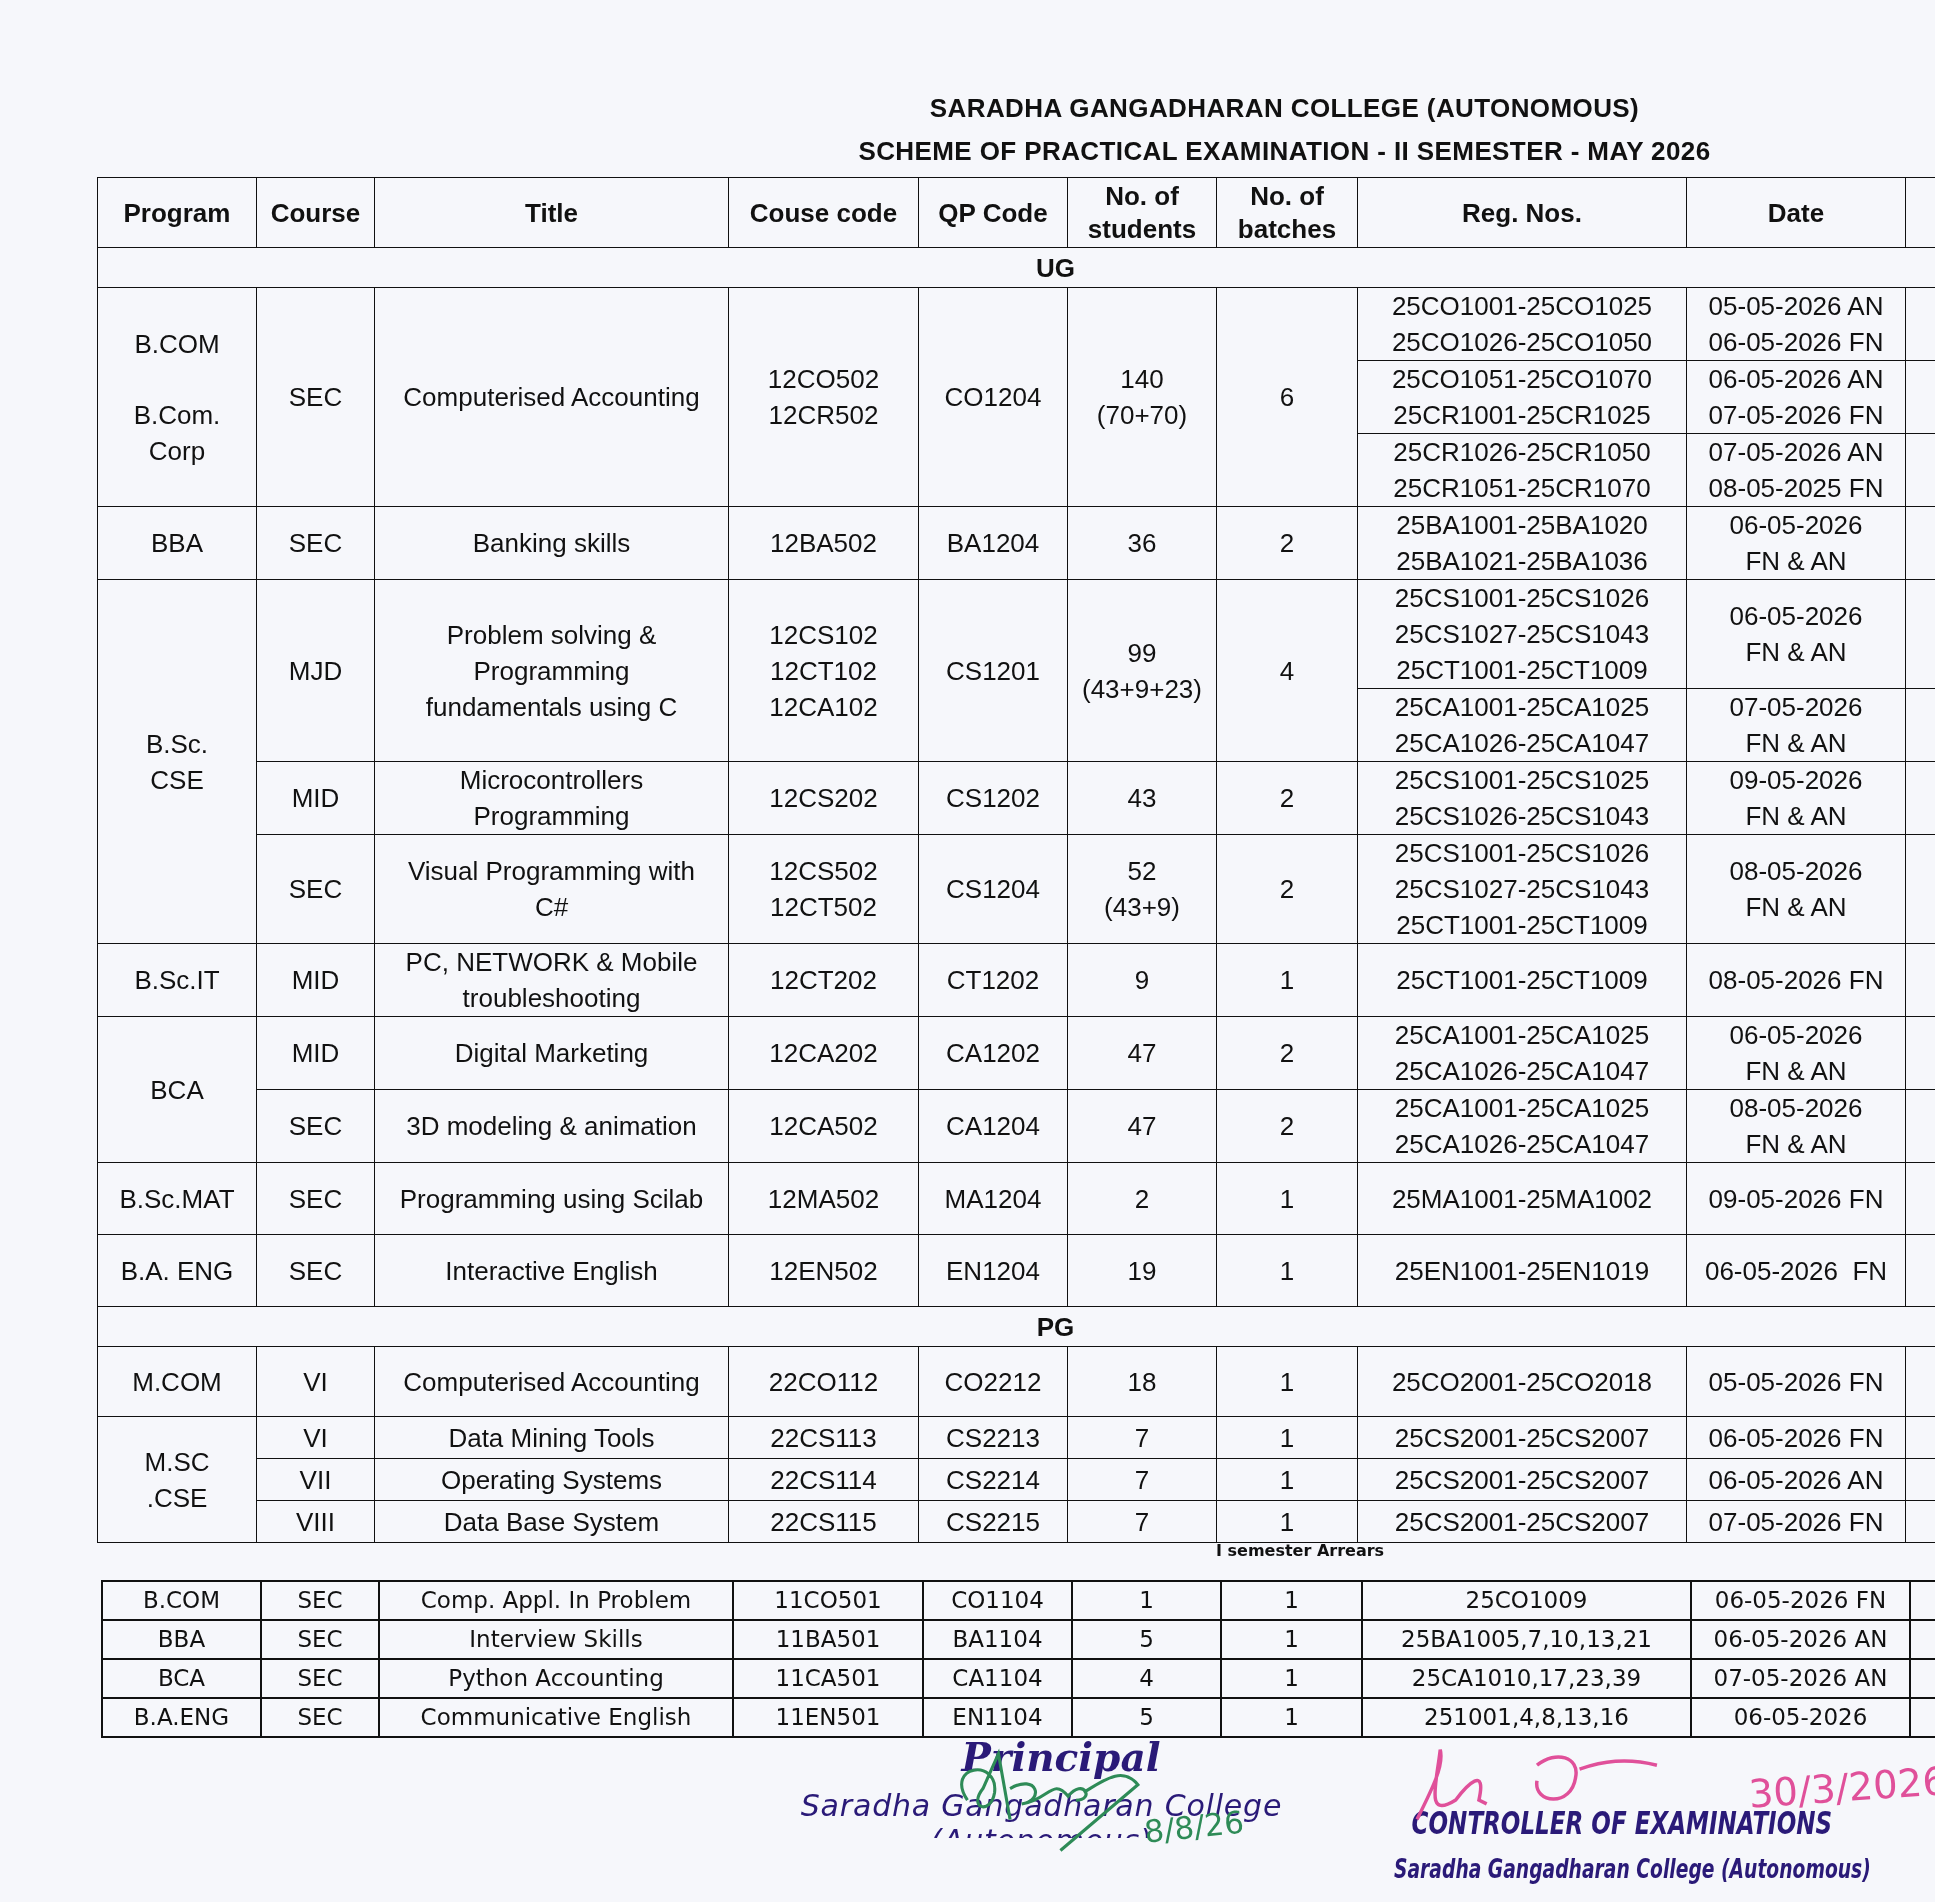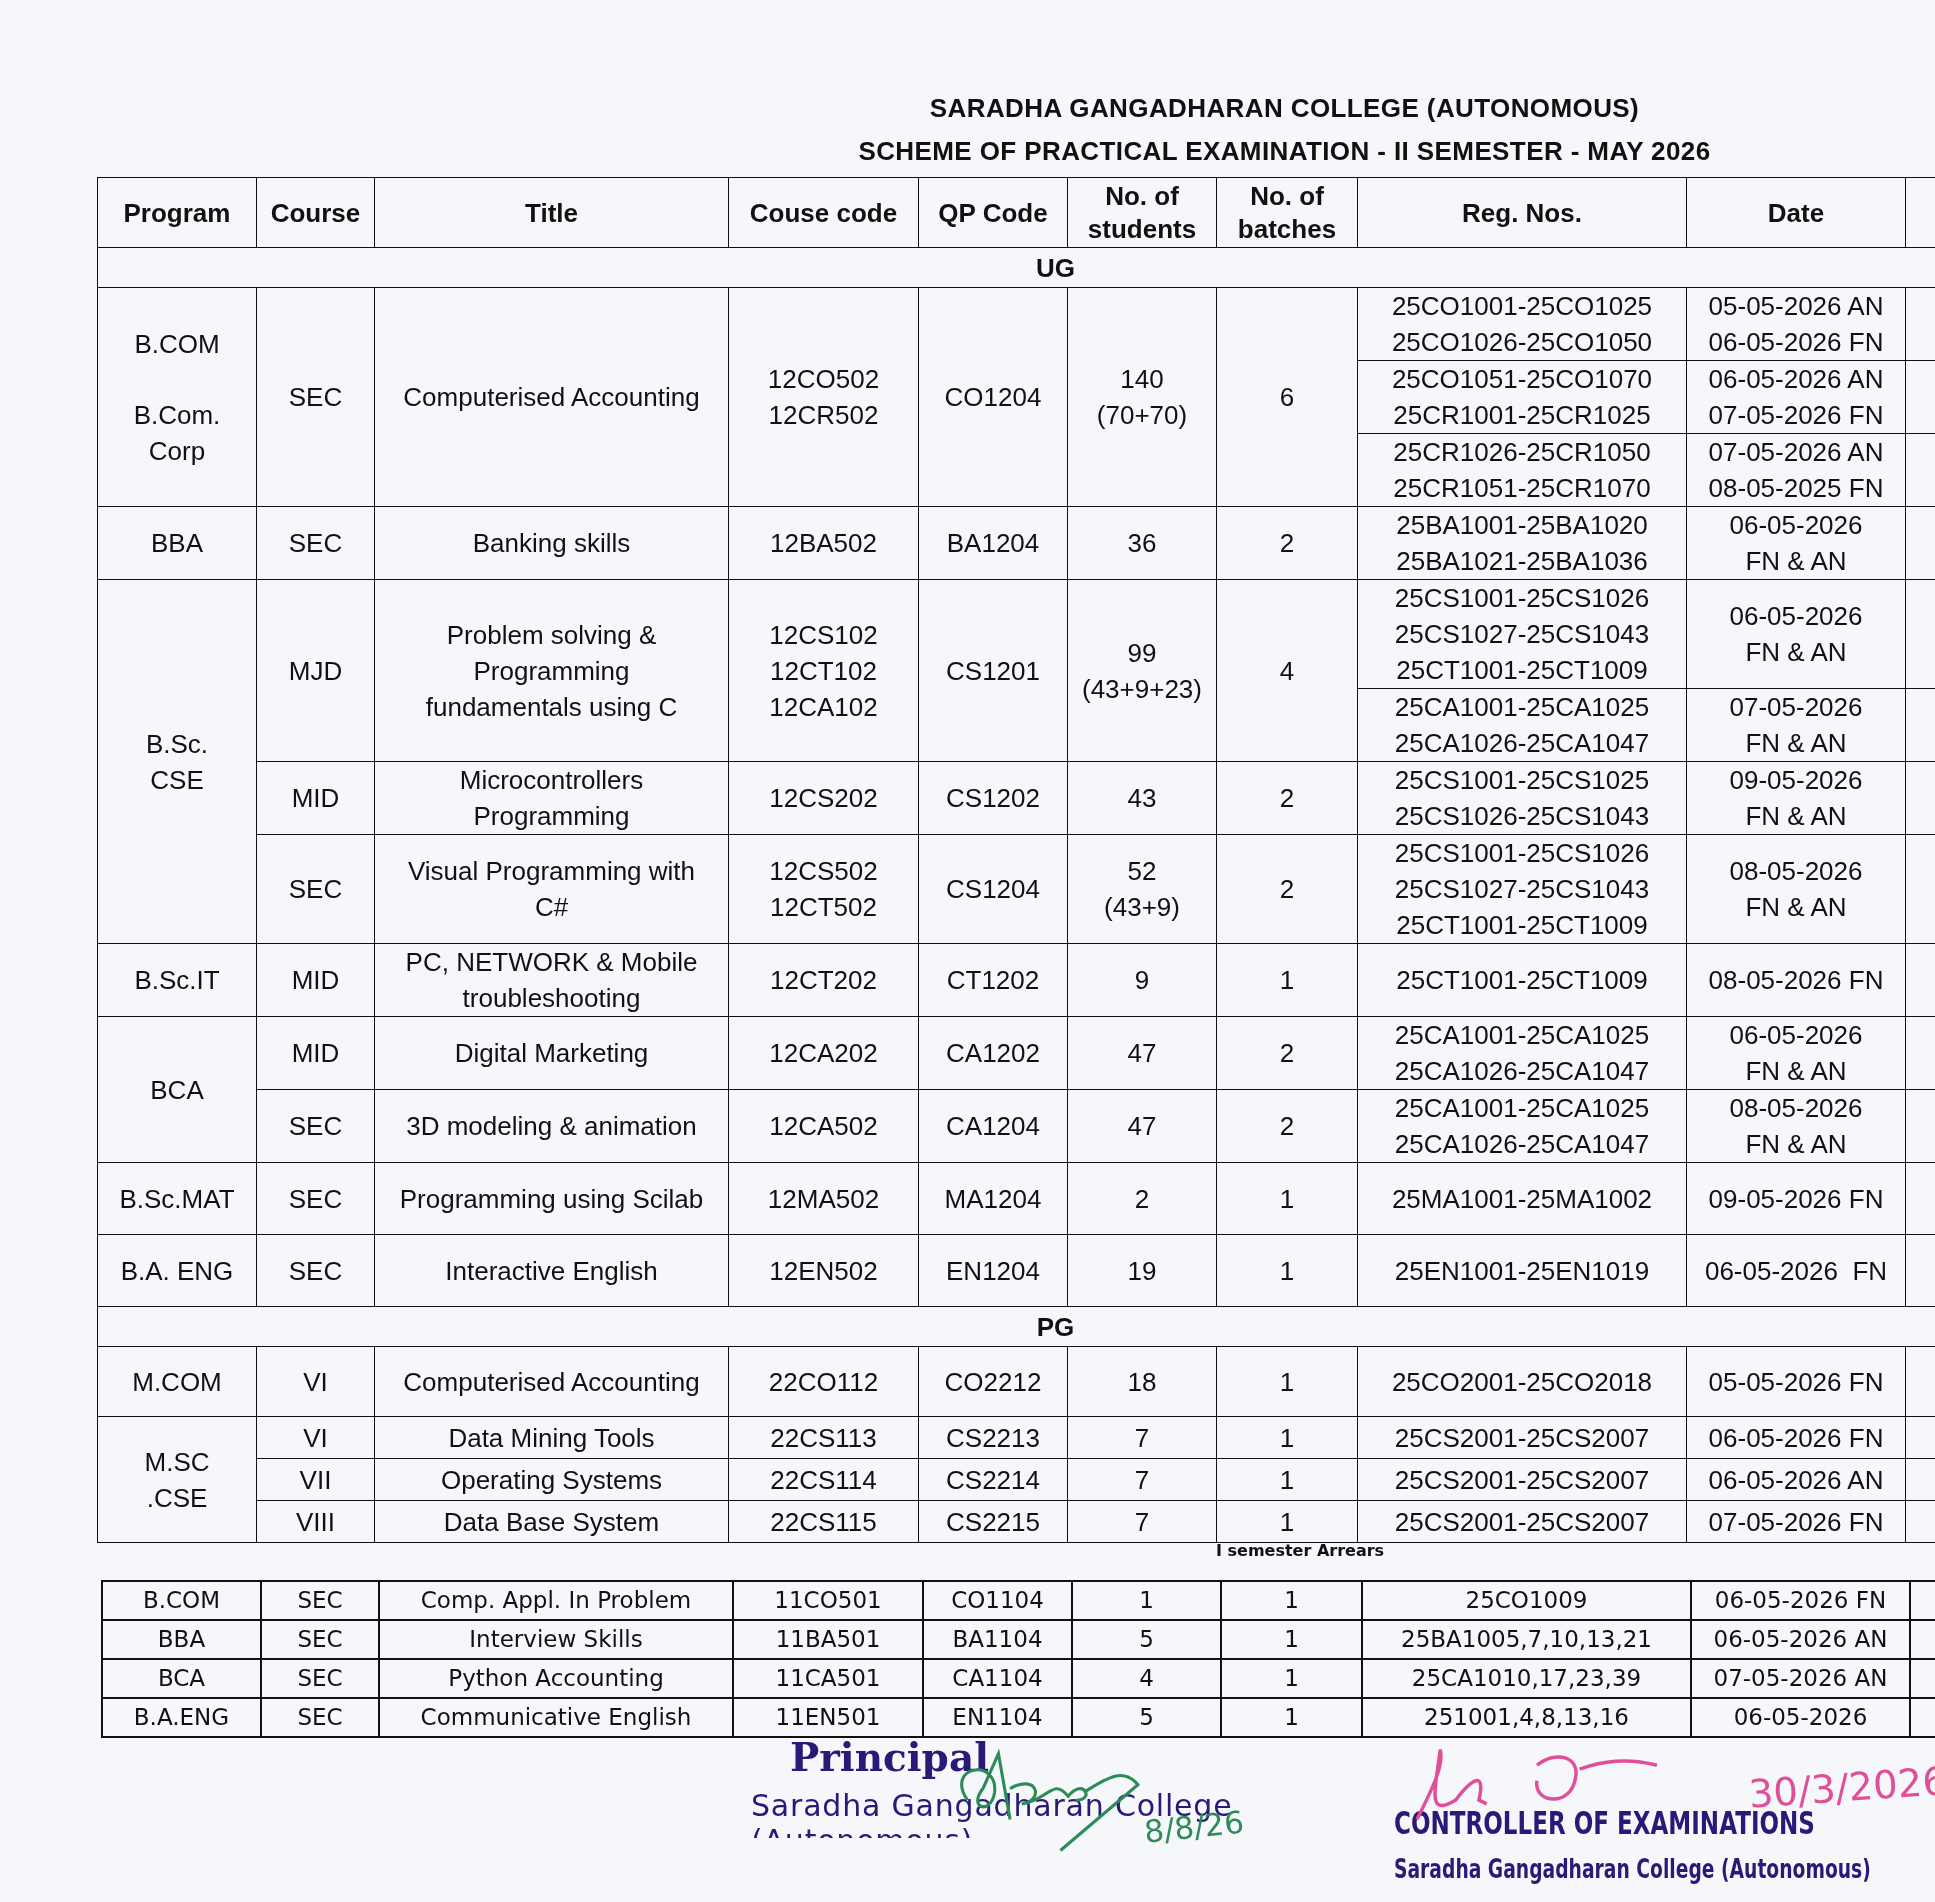--- a/index.html
+++ b/index.html
@@ -41,21 +41,21 @@
       padding-left: 348px;
     }
     #main { left: 97px; top: 177px; width: 1916px; }
     #arrears { left: 101px; top: 1580px; width: 1913px; font-family: "DejaVu Sans", sans-serif; font-size: 23px; line-height: 35px; }
     #arrears td { height: 37px; border-width: 2.3px; }
     .multiline span { display: block; }
     #arrears-title {
       position: absolute; left: 1216px; top: 1541px;
       font-family: "DejaVu Sans", sans-serif; font-weight: bold; font-size: 16px;
     }
-    .sig-block { position: absolute; color: #2a1a78; text-align: left; }
+    .sig-block { position: absolute; color: #2a1a78; text-align: center; font-style: italic; }
     #sig-principal { left: 751px; top: 1734px; width: 581px; }
     #sig-principal .role { font-family: "DejaVu Serif", serif; font-weight: bold; font-size: 39px; }
     #sig-principal .org { font-family: "DejaVu Sans", sans-serif; font-size: 30px; margin-top: 7.7px; letter-spacing: 0.8px;}
     #sig-coe { left: 1394px; top: 1804px; width: 633px; }
     #sig-coe .role { font-family: "DejaVu Sans", sans-serif; font-weight: bold; font-size: 32px; transform: scaleX(0.72); transform-origin: left; white-space: nowrap; }
     #sig-coe .org { font-family: "DejaVu Sans", sans-serif; font-weight: bold; font-size: 26px; transform: scaleX(0.72); transform-origin: left; white-space: nowrap; margin-top: 11.6px; }
     .scribble { position: absolute; pointer-events: none; }
   </style>
 </head>
 <body>

